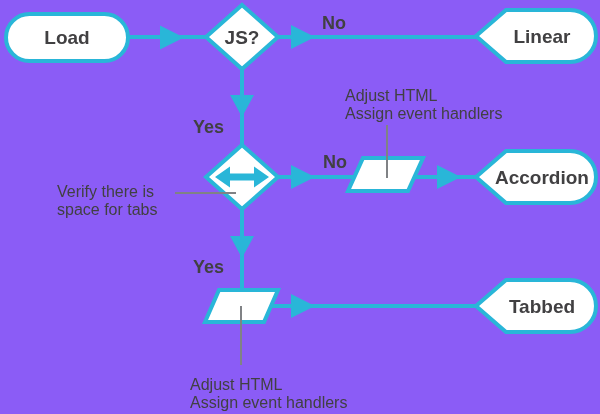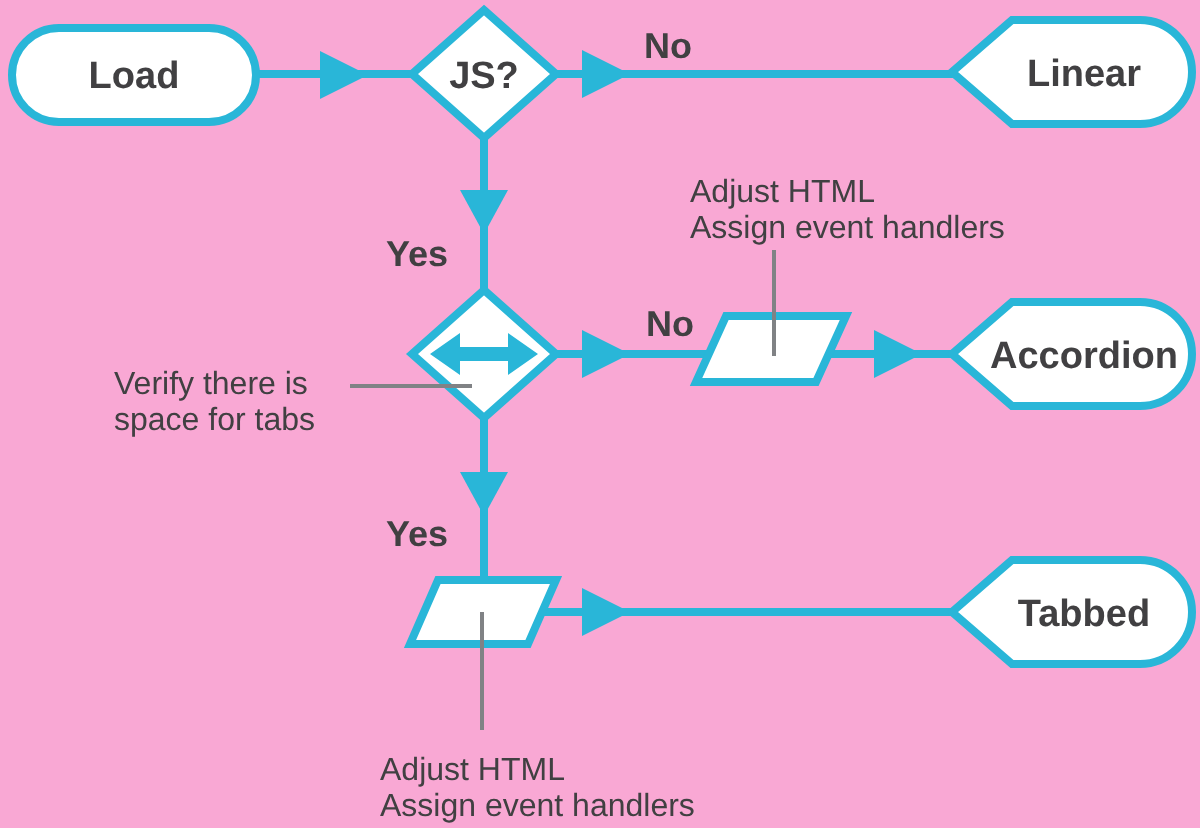--- a/index.html
+++ b/index.html
@@ -5,21 +5,21 @@
   html, body {
     margin: 0;
     padding: 0;
     background: #ffffff;
     font-family: "Liberation Sans", sans-serif;
   }
   .stage {
     position: relative;
     width: 600px;
     height: 414px;
-    background: #f9a8d4;
+    background: #8b5cf6;
     overflow: hidden;
   }
   svg { display: block; }
   .flow-line {
     stroke: #29b6d8;
     stroke-width: 4;
     fill: none;
   }
   .flow-head { fill: #29b6d8; stroke: none; }
   .node-shape {

